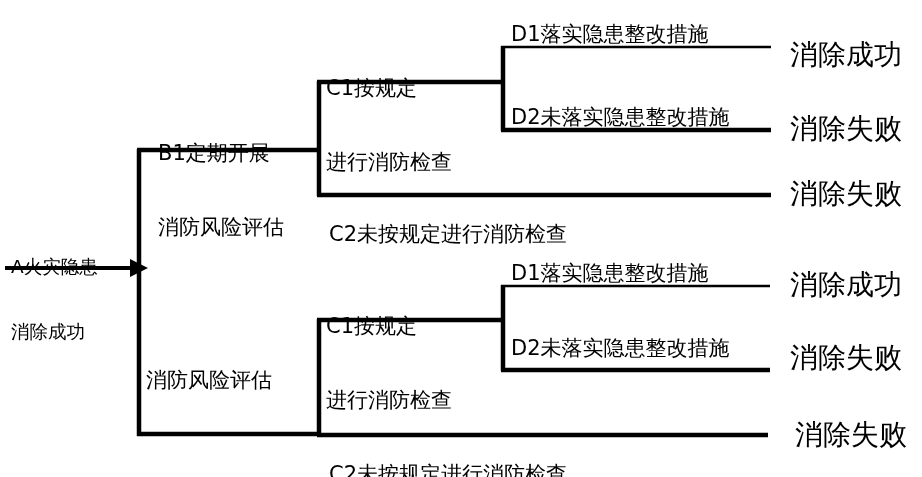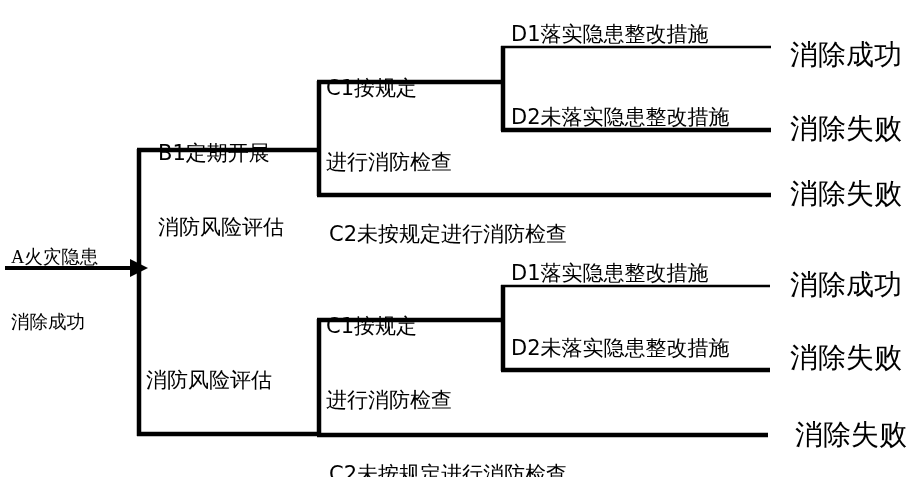--- a/index.html
+++ b/index.html
@@ -79,21 +79,21 @@
 
     <line x1="317" y1="435" x2="768" y2="435" stroke="#000" stroke-width="4.5"></line>
 
     <line x1="503" y1="285" x2="503" y2="371" stroke="#000" stroke-width="4.5"></line>
 
     <line x1="501" y1="286" x2="770" y2="286" stroke="#000" stroke-width="2.6"></line>
 
     <line x1="501" y1="370" x2="770" y2="370" stroke="#000" stroke-width="4.5"></line>
   </svg>
 
-  <div class="lbl lbl-root" style="left:11px; top:203px;font-family:Liberation Serif, serif;">
+  <div class="lbl lbl-root" style="left:11px; top:212px;">
     <div>A火灾隐患</div>
     <div>消除成功</div>
   </div>
 
   <div class="lbl lbl-node" style="left:134px; top:91px;margin-left:24px;">
     <div>B1定期开展</div>
     <div>消防风险评估</div>
   </div>
 
   <div class="lbl lbl-node" style="left:146px; top:318px;">

